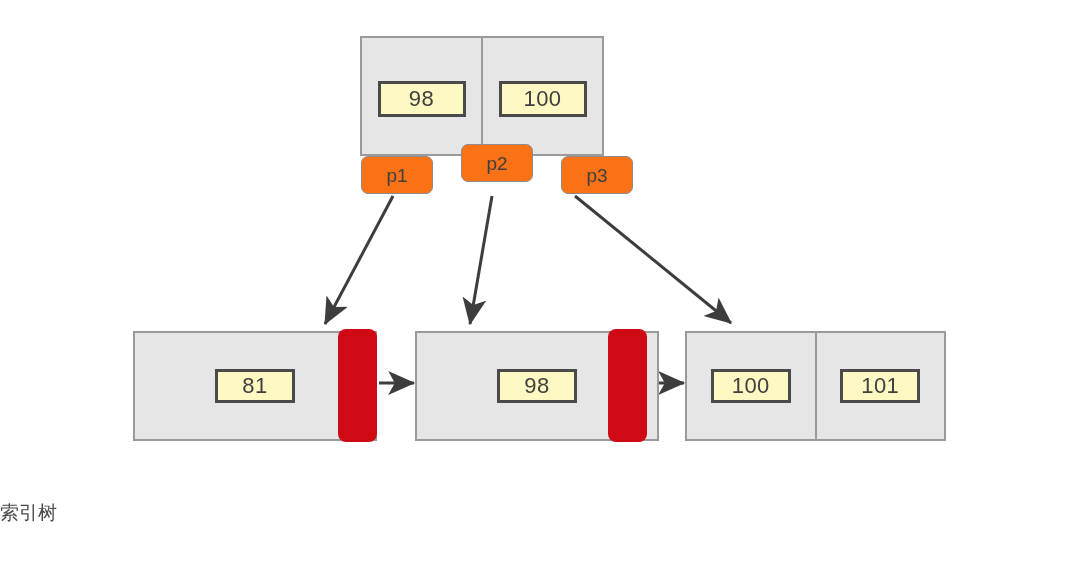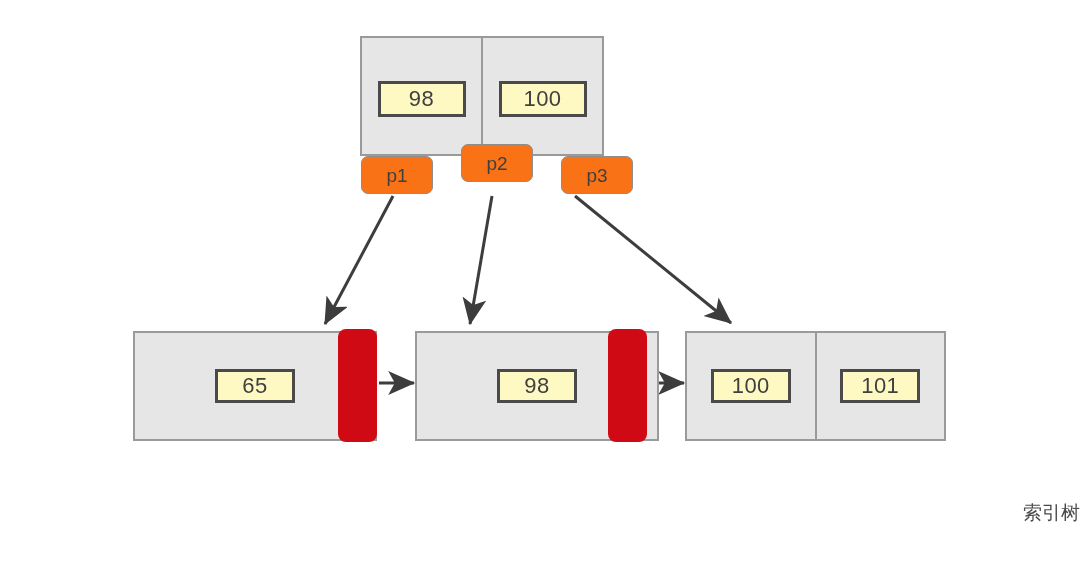--- a/index.html
+++ b/index.html
@@ -99,21 +99,21 @@
   }
   #red-marker-1 { left: 338px; top: 329px; width: 39px; height: 113px; }
   #red-marker-2 { left: 608px; top: 329px; width: 39px; height: 113px; }
 
   
   #caption {
     position: absolute;
     left: 0;
     top: 500px;
     width: 1080px;
-    text-align: right;
+    text-align: left;
     color: #4a4a4a;
     font-size: 19px;
     font-family: "DejaVu Sans", "Liberation Sans", sans-serif;
   }
 </style>
 </head>
 <body>
 
 <svg id="canvas" viewBox="0 0 1080 564" xmlns="http://www.w3.org/2000/svg">
   <defs>
@@ -147,21 +147,21 @@
 </div>
 <div class="pointer" id="pointer-p2">
   <span>p2</span>
 </div>
 <div class="pointer" id="pointer-p3">
   <span>p3</span>
 </div>
 
 <div class="node" id="leaf-node-1">
   <div class="cell">
-    <span class="chip leaf-chip">65</span>
+    <span class="chip leaf-chip">81</span>
   </div>
 </div>
 <div class="red-marker" id="red-marker-1"></div>
 
 <div class="node" id="leaf-node-2">
   <div class="cell">
     <span class="chip leaf-chip">98</span>
   </div>
 </div>
 <div class="red-marker" id="red-marker-2"></div>

